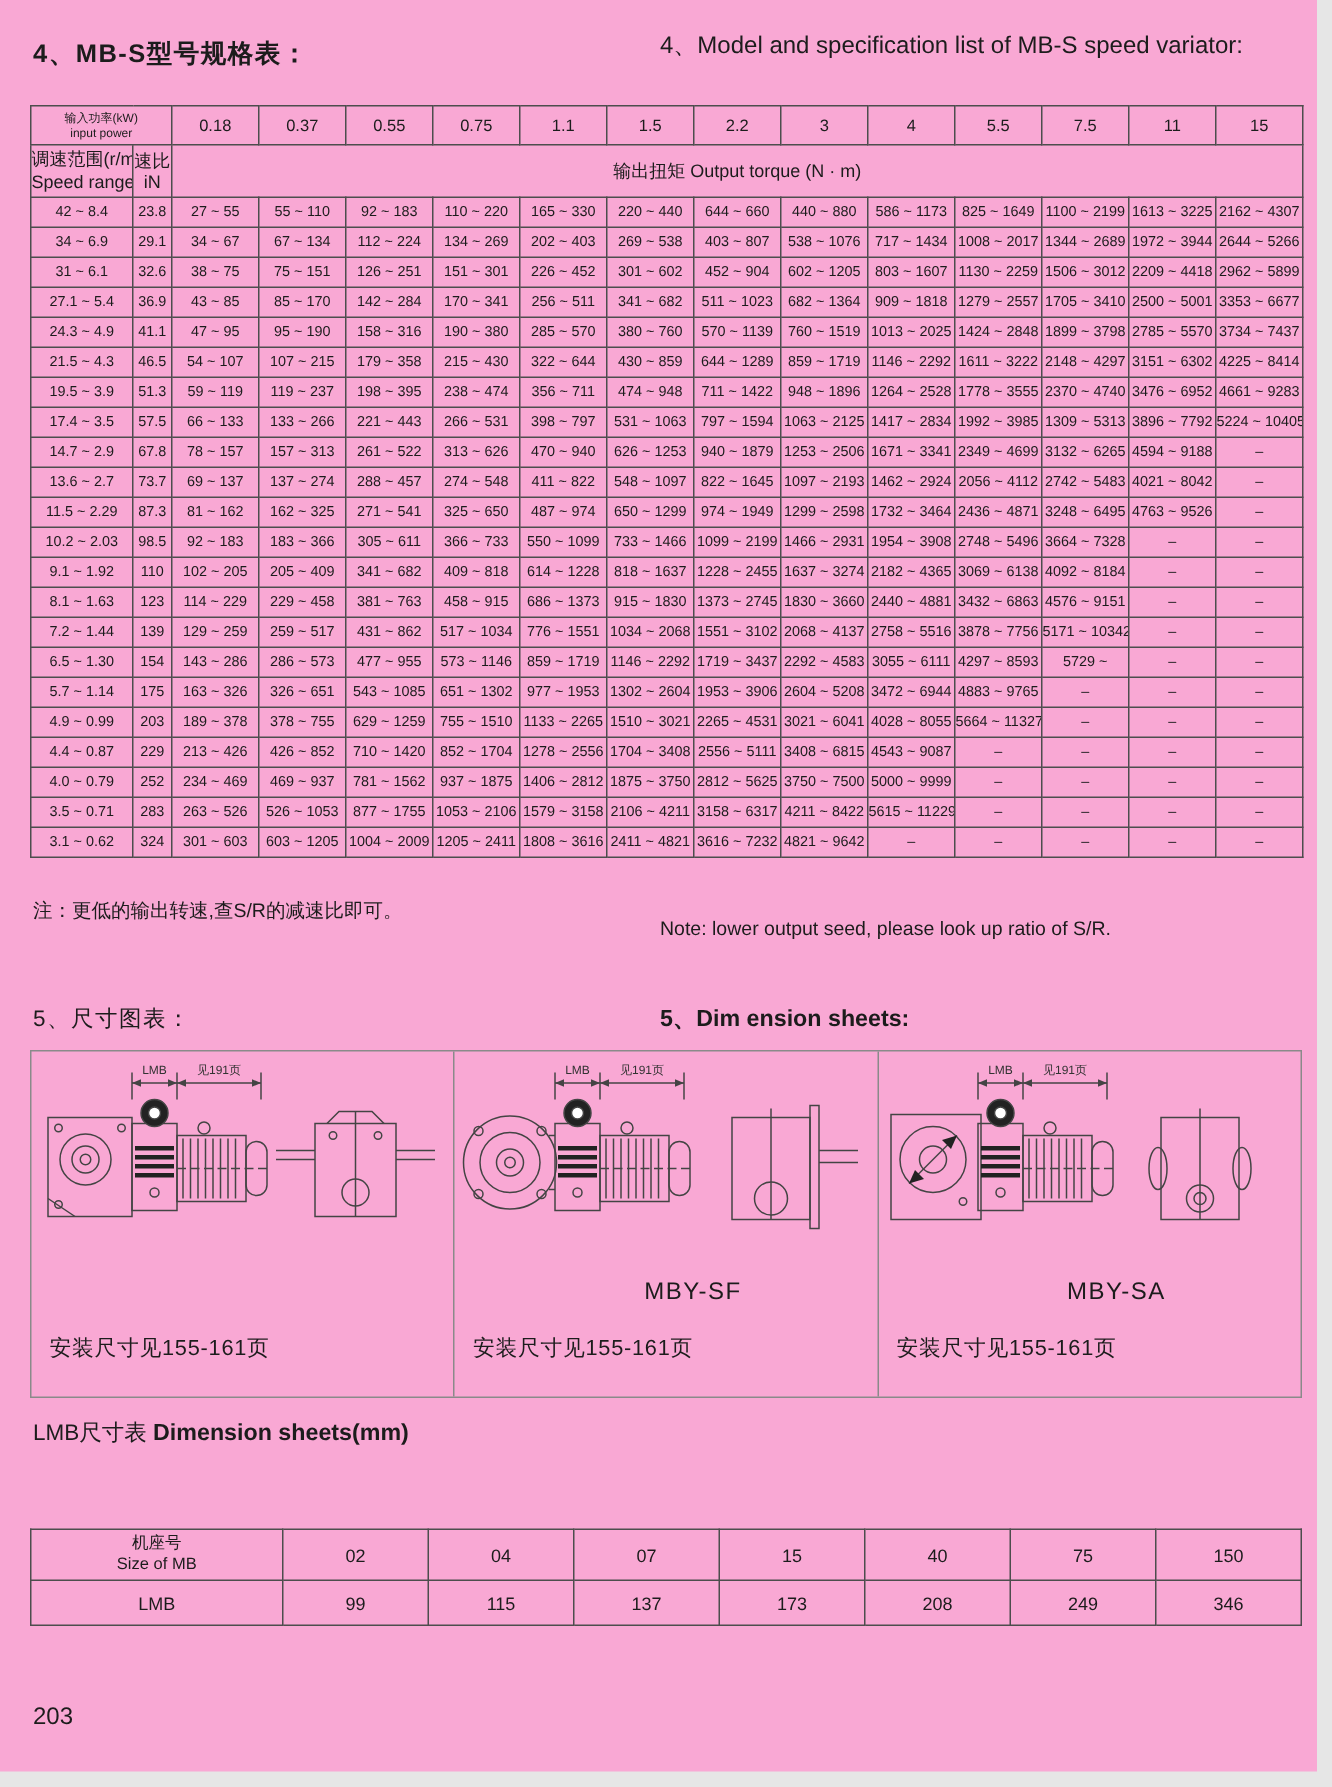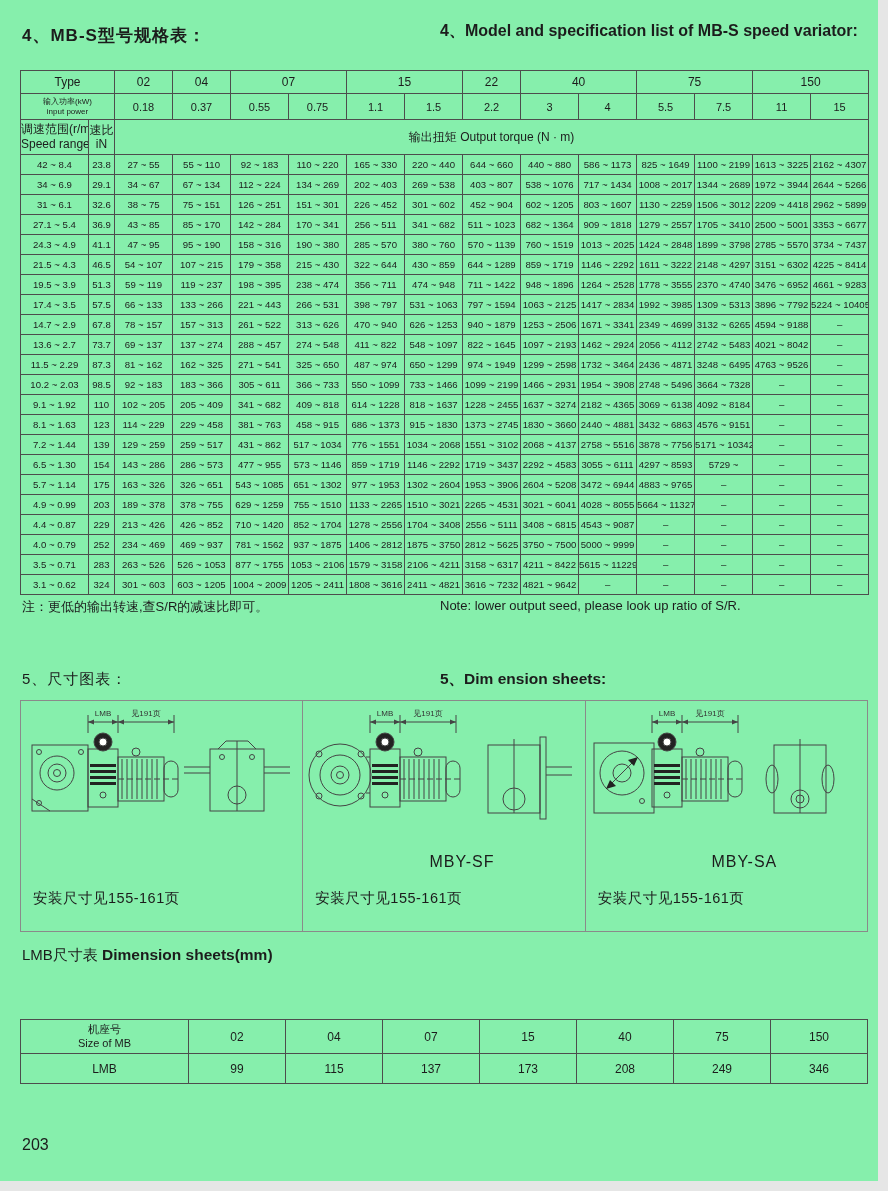--- a/index.html
+++ b/index.html
@@ -2,43 +2,43 @@
 <html><head>
 <meta charset="utf-8">
 <style>
   html,body { margin:0; padding:0; }
   body {
     width:888px; height:1191px; position:relative;
     background:#ffffff; color:#1c1c1c;
     font-family:"Liberation Sans", sans-serif;
     overflow:hidden;
   }
-  .page { position:absolute; inset:0; background:#86efac; }
+  .page { position:absolute; inset:0; background:#f9a8d4; }
   .edge-right  { position:absolute; top:0; right:0; width:10px; height:100%; background:#e6e6e6; }
   .edge-bottom { position:absolute; bottom:0; left:0; width:100%; height:10px; background:#e6e6e6; }
 
   .t4zh { position:absolute; top:24px; left:22px; font-size:17px; font-weight:bold; letter-spacing:1px; }
-  .t4en { position:absolute; top:22px; left:440px; width:420px; font-size:16px; font-weight:bold; line-height:1.15; }
+  .t4en { position:absolute; top:22px; left:440px; width:420px; font-size:16px; font-weight:normal; line-height:1.15; }
 
   table.spec { position:absolute; top:70px; left:20px; width:848px;
                border-collapse:collapse; table-layout:fixed; }
   table.spec td { border:1px solid #4d4d4d; text-align:center; vertical-align:middle;
                   padding:0; white-space:nowrap; overflow:hidden; }
   tr.h-type td   { height:22px; font-size:12px; }
   tr.h-power td  { height:25px; font-size:11px; }
   tr.h-power td.lab { font-size:8px; line-height:1.15; }
   tr.h-range td  { height:34px; font-size:12px; }
   td.sr-lab { font-size:7.5px; line-height:1.25; }
   td.in-lab { font-size:8.5px; line-height:1.2; }
   tr.d td { height:19px; font-size:9.6px; }
   td.rng { font-size:9.6px; }
   td.rat { font-size:9.2px; }
 
   .notes { position:absolute; top:598px; left:22px; width:846px; font-size:13px; }
-  .notes .en { position:absolute; left:418px; top:0; }
+  .notes .en { position:absolute; left:418px; top:13px; }
 
   .t5zh { position:absolute; top:670px; left:22px; font-size:15px; letter-spacing:1px; }
   .t5en { position:absolute; top:669px; left:440px; font-size:15.5px; font-weight:bold; }
 
   .panels { position:absolute; top:700px; left:20px; width:846px; height:230px;
             border:1px solid #8a8a8a; display:flex; }
   .panel { flex:1 1 0; position:relative; }
   .panel + .panel { border-left:1px solid #8a8a8a; }
   .panel svg { display:block; margin:6px auto 0; }
   .panel .model { position:absolute; left:0; right:0; top:152px; text-align:center;
@@ -78,31 +78,20 @@
         <col style="width:58px">
         <col style="width:58px">
         <col style="width:58px">
         <col style="width:58px">
         <col style="width:58px">
         <col style="width:58px">
         <col style="width:58px">
         <col style="width:58px">
       </colgroup>
       <tbody>
-        <tr class="h-type">
-          <td colspan="2">Type</td>
-          <td colspan="1">02</td>
-          <td colspan="1">04</td>
-          <td colspan="2">07</td>
-          <td colspan="2">15</td>
-          <td colspan="1">22</td>
-          <td colspan="2">40</td>
-          <td colspan="2">75</td>
-          <td colspan="2">150</td>
-        </tr>
         <tr class="h-power">
           <td colspan="2" class="lab">输入功率(kW)<br>input power</td>
           <td>0.18</td>
           <td>0.37</td>
           <td>0.55</td>
           <td>0.75</td>
           <td>1.1</td>
           <td>1.5</td>
           <td>2.2</td>
           <td>3</td>

